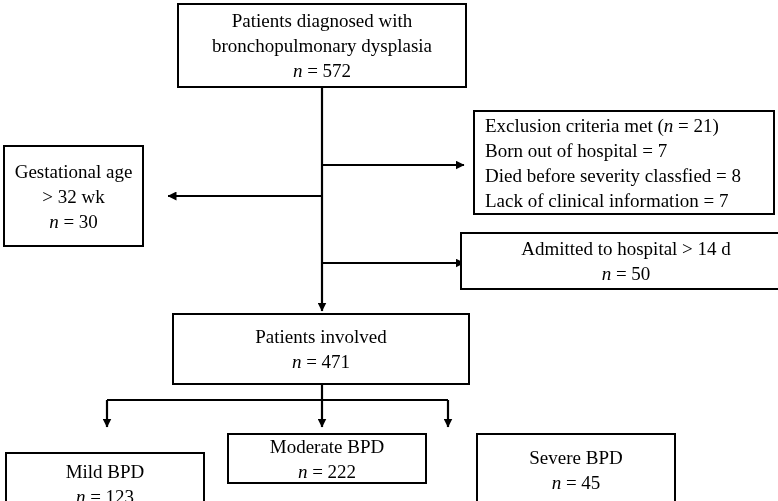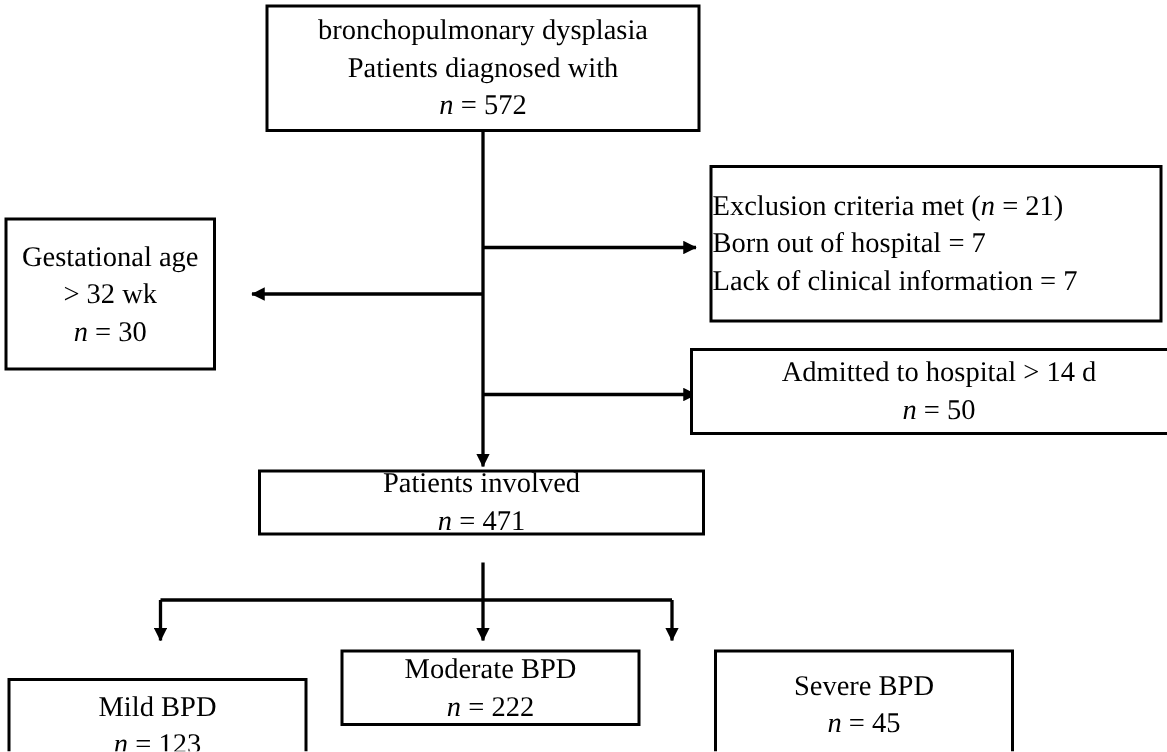--- a/index.html
+++ b/index.html
@@ -26,37 +26,38 @@
     z-index: 2;
   }
   .node .line {
     font-size: 19px;
     line-height: 25px;
     color: #000000;
     white-space: nowrap;
   }
   .node.centered .line { text-align: center; }
   .node.lefted {
+    padding-left: 10px;
   }
   .node.lefted .line { text-align: left; }
   .it { font-style: italic; }
   svg.connectors {
     position: absolute;
     left: 0;
     top: 0;
     width: 778px;
     height: 501px;
     z-index: 1;
   }
   
   #node-diagnosed { left: 177px; top: 3px;   width: 290px; height: 85px; }
   #node-exclusion { left: 473px; top: 110px; width: 302px; height: 105px; }
   #node-gestational { left: 3px;  top: 145px; width: 141px; height: 102px; }
   #node-admitted  { left: 460px; top: 232px; width: 332px; height: 58px; }
-  #node-involved  { left: 172px; top: 313px; width: 298px; height: 44px; }
+  #node-involved  { left: 172px; top: 313px; width: 298px; height: 72px; }
   #node-mild      { left: 5px;   top: 452px; width: 200px; height: 63px; }
   #node-moderate  { left: 227px; top: 433px; width: 200px; height: 51px; }
   #node-severe    { left: 476px; top: 433px; width: 200px; height: 74px; }
 </style>
 </head>
 <body>
 
 <div id="flowchart-root">
 
   <svg class="connectors" viewBox="0 0 778 501" xmlns="http://www.w3.org/2000/svg">
@@ -85,28 +86,29 @@
       <path d="M322,375 L322,400"></path>
       <path d="M107,400 L448,400"></path>
 
       <path d="M107,400 L107,427" marker-end="url(#arr-down)"></path>
       <path d="M322,400 L322,427" marker-end="url(#arr-down)"></path>
       <path d="M448,400 L448,427" marker-end="url(#arr-down)"></path>
     </g>
   </svg>
 
   <div class="node centered" id="node-diagnosed">
+    <div class="line">Patients diagnosed with</div>
     <div class="line">bronchopulmonary dysplasia</div>
-    <div class="line">Patients diagnosed with</div>
     <div class="line"><span class="it">n</span> <span>= 572</span></div>
   </div>
 
   <div class="node lefted" id="node-exclusion">
     <div class="line">Exclusion criteria met (<span class="it">n</span> = 21)</div>
     <div class="line">Born out of hospital = 7</div>
+    <div class="line">Died before severity classfied = 8</div>
     <div class="line">Lack of clinical information = 7</div>
   </div>
 
   <div class="node centered" id="node-gestational">
     <div class="line">Gestational age</div>
     <div class="line">&gt; 32 wk</div>
     <div class="line"><span class="it">n</span> <span>= 30</span></div>
   </div>
 
   <div class="node centered" id="node-admitted">

